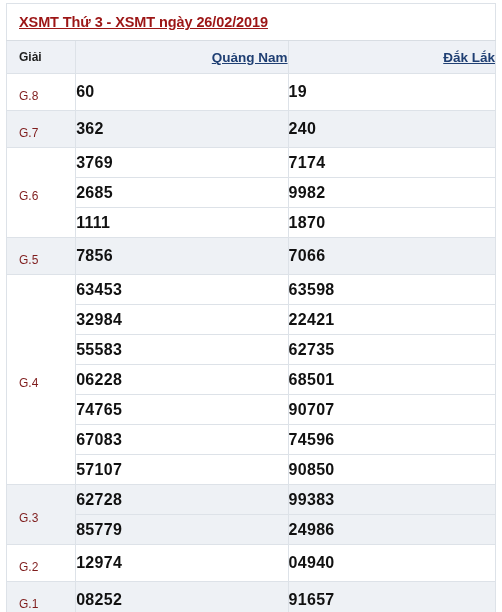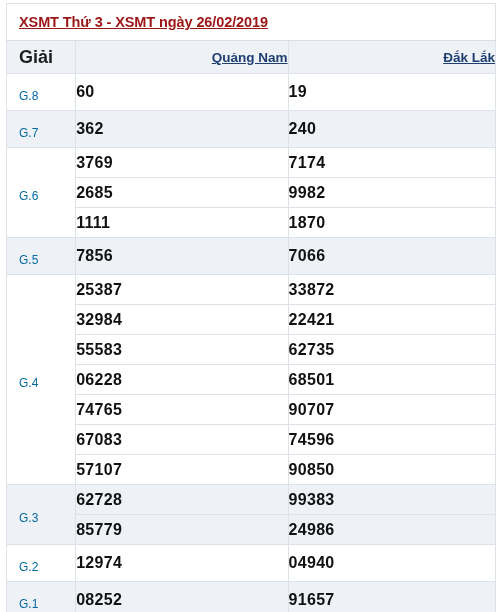--- a/index.html
+++ b/index.html
@@ -52,21 +52,21 @@
   }
   
   .head-row > th {
     background: #eef1f6;
     height: 32px;
   }
   .th-giai {
     text-align: left;
     padding-left: 12px !important;
     color: #1d1d1d;
-    font-size: 18px;
+    font-size: 12px;
     font-weight: bold;
   }
   .th-prov {
     text-align: right;
   }
   .prov-link {
     color: #1f3f73;
     font-size: 13.5px;
     font-weight: bold;
     text-decoration: underline;
@@ -82,21 +82,21 @@
   }
   .row-shade td {
     background: #eef1f5;
   }
   .row-plain td {
     background: #ffffff;
   }
   .cell-label {
     text-align: left;
     padding-left: 12px !important;
-    color: #0369a1;
+    color: #7f1d1d;
     font-size: 12px;
     font-weight: normal;
     vertical-align: top;
     padding-top: 7px !important;
   }
   .cell-num {
     text-align: left;
     color: #111111;
     font-size: 16px;
     font-weight: bold;
@@ -152,22 +152,22 @@
           <td class="cell-num">1111</td>
           <td class="cell-num">1870</td>
         </tr>
         <tr class="data-row row-shade">
           <td class="cell-label" rowspan="1">G.5</td>
           <td class="cell-num">7856</td>
           <td class="cell-num">7066</td>
         </tr>
         <tr class="data-row row-plain">
           <td class="cell-label" rowspan="7">G.4</td>
-          <td class="cell-num">25387</td>
-          <td class="cell-num">33872</td>
+          <td class="cell-num">63453</td>
+          <td class="cell-num">63598</td>
         </tr>
         <tr class="data-row row-plain">
           <td class="cell-num">32984</td>
           <td class="cell-num">22421</td>
         </tr>
         <tr class="data-row row-plain">
           <td class="cell-num">55583</td>
           <td class="cell-num">62735</td>
         </tr>
         <tr class="data-row row-plain">

